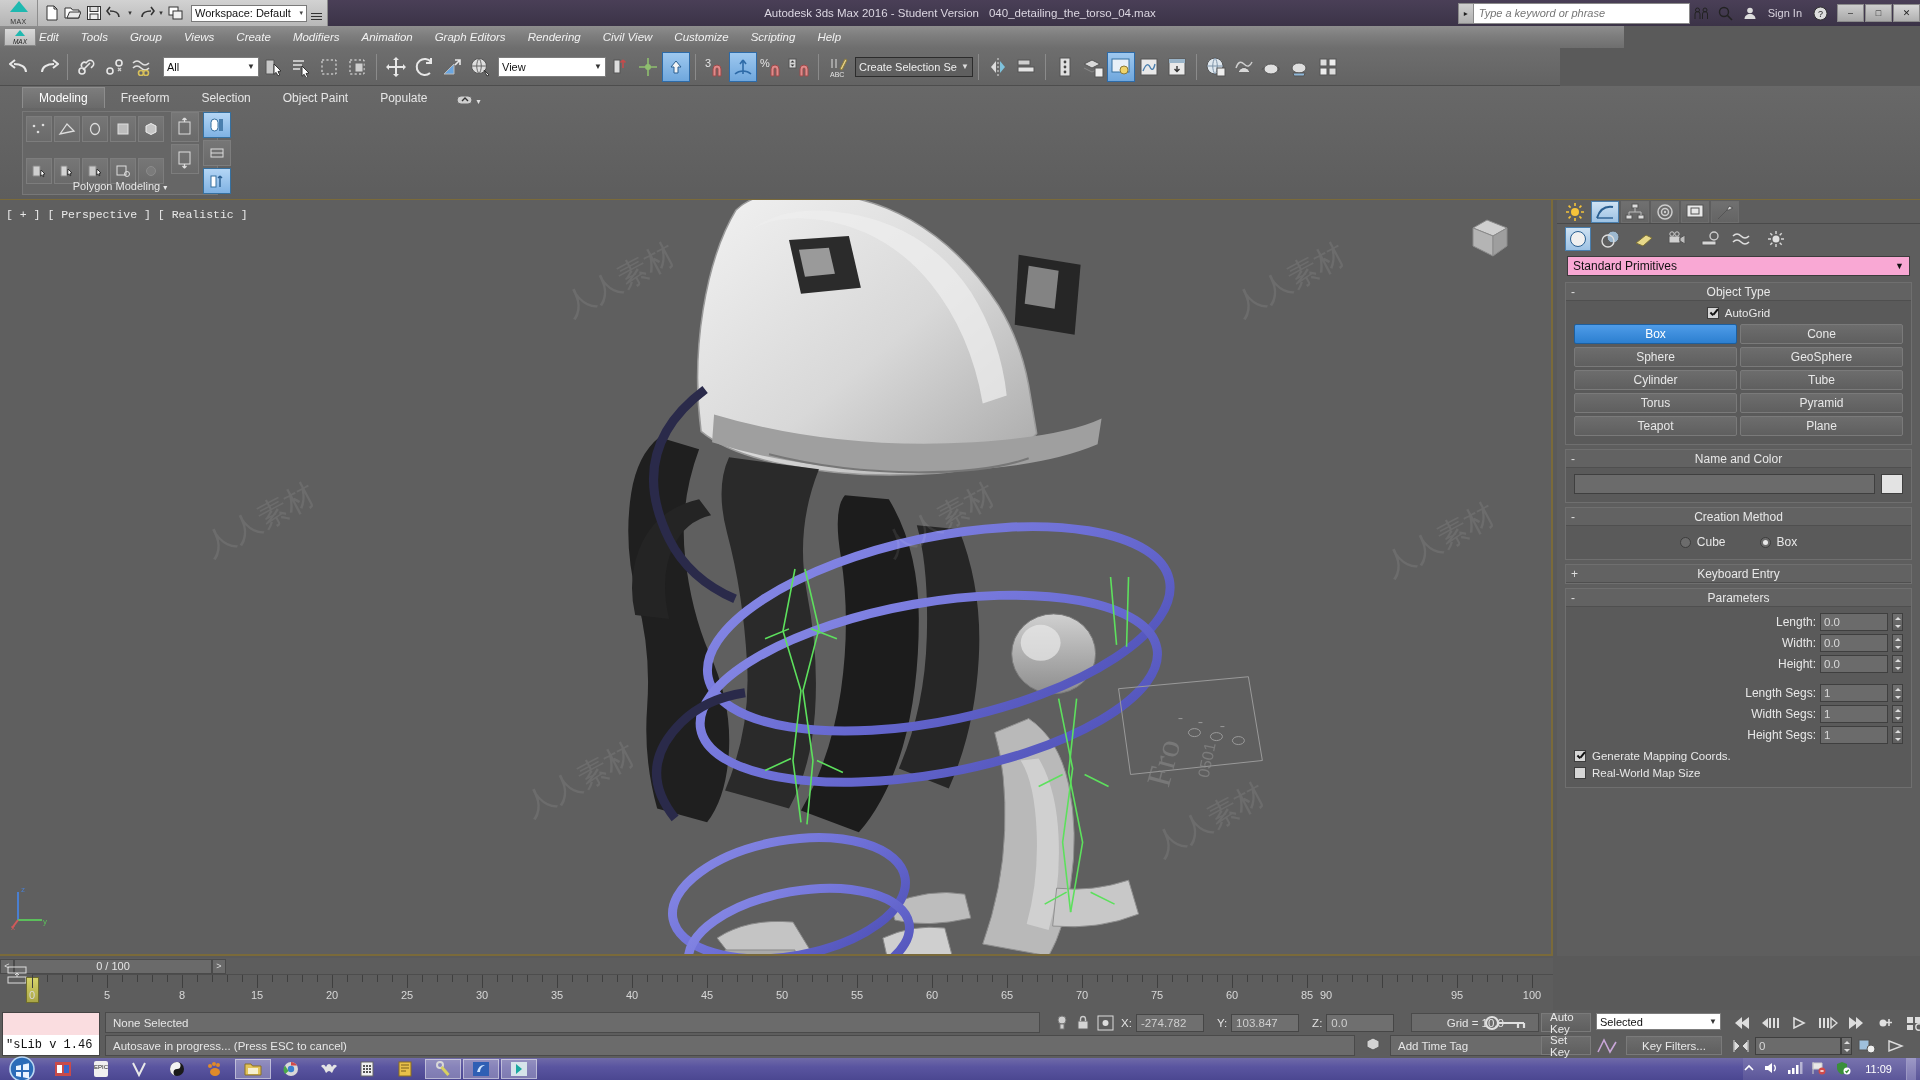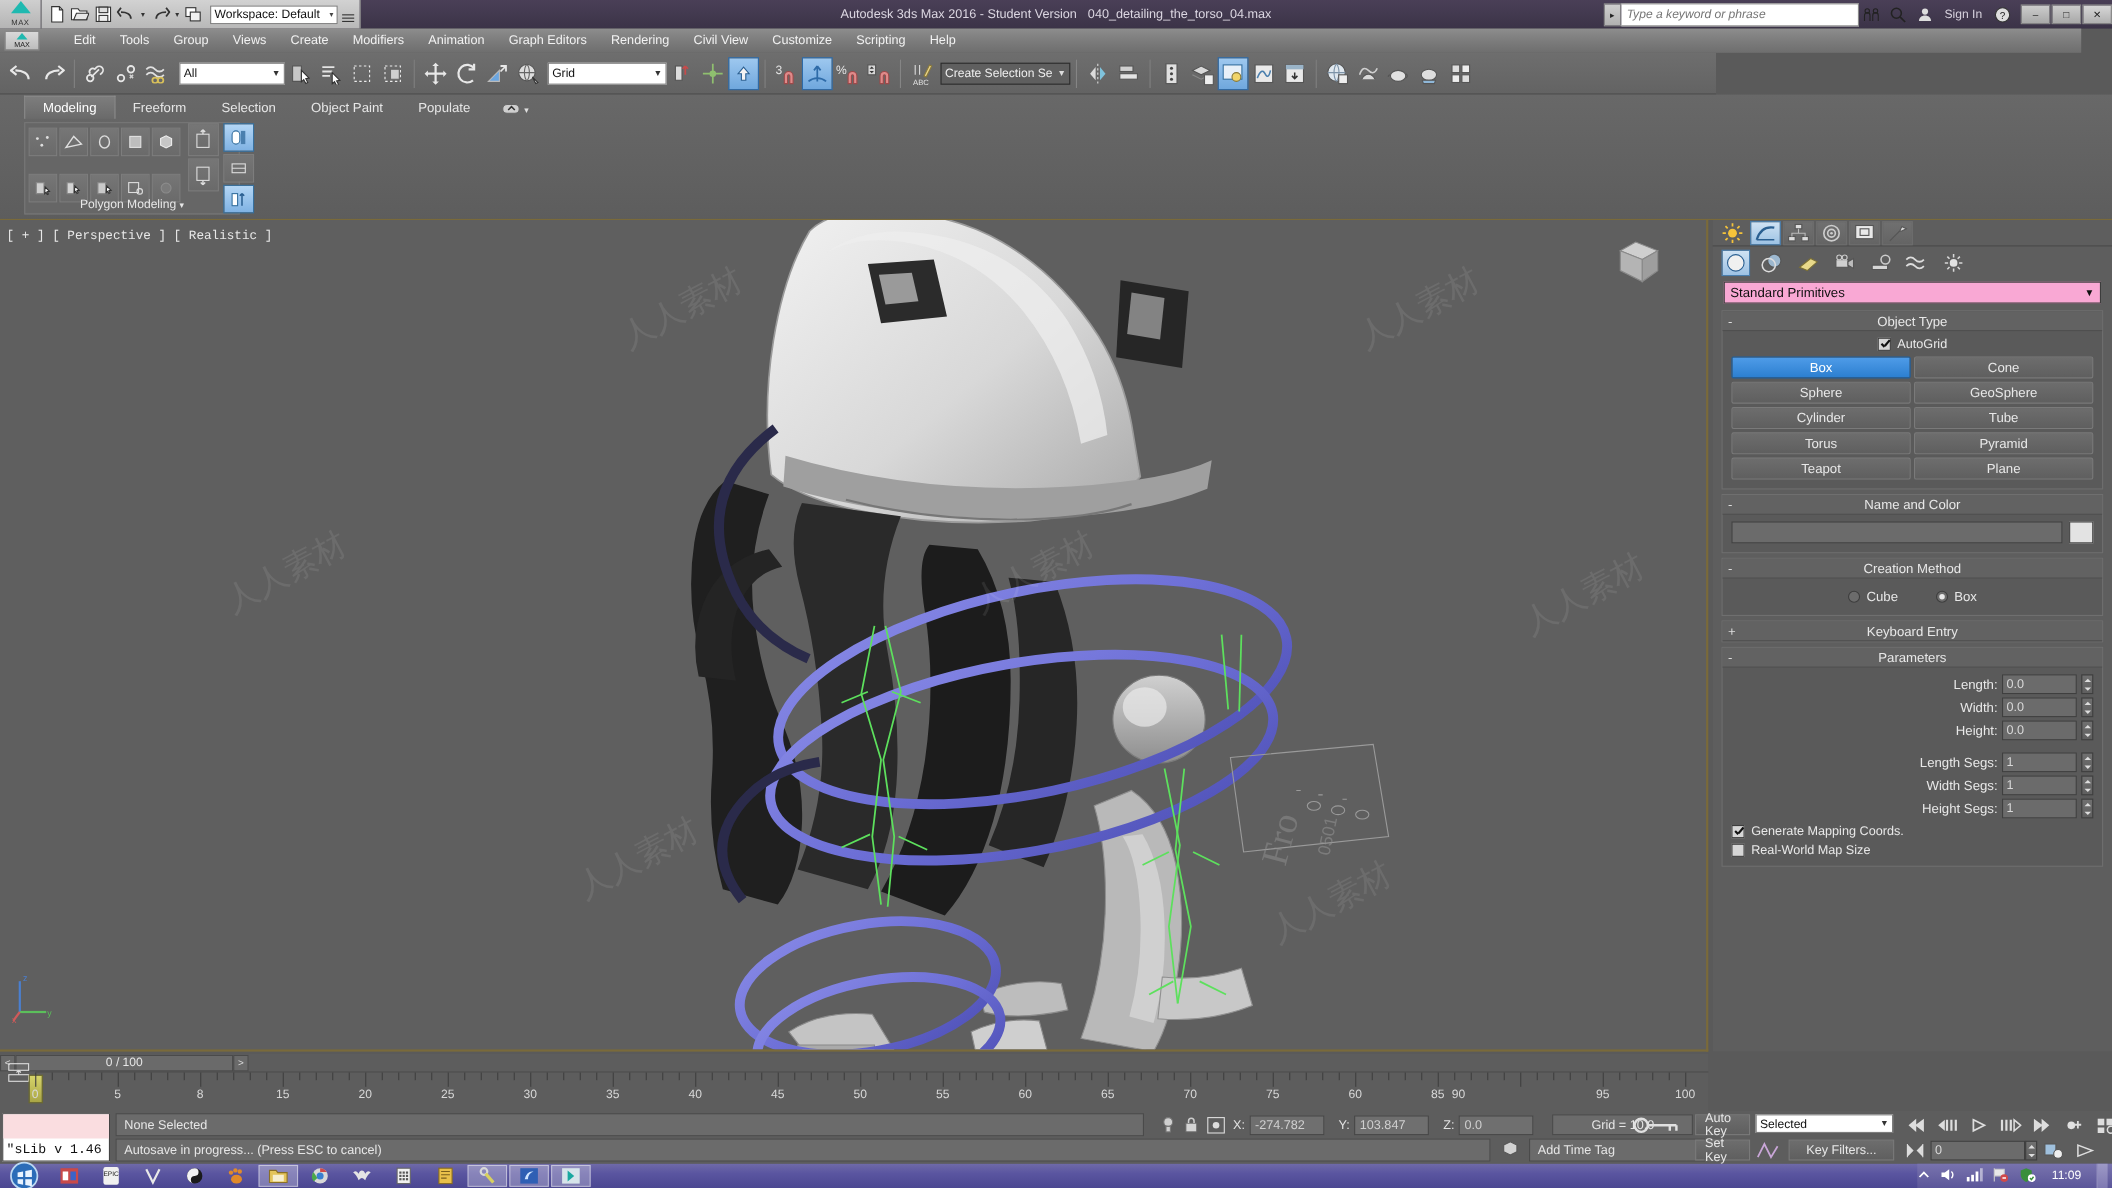--- a/index.html
+++ b/index.html
@@ -66,23 +66,23 @@
                 font-family:"Liberation Sans",sans-serif; background:transparent;}
   .tb-ic { width:24px;height:22px; display:flex;align-items:center;justify-content:center; }
   .signin { color:#d8d3de; font-size:11px; padding:0 6px; white-space:nowrap; }
   .wbtns { display:flex; margin-left:4px; }
   .wbtn { width:27px;height:18px; background:linear-gradient(180deg,#cdcdcd,#a8a8a8); border:1px solid #8a8a8a;
           display:flex;align-items:center;justify-content:center; font-size:9px;color:#222; margin-left:1px;}
   .wbtn.close { background:linear-gradient(180deg,#d8d8d8,#b0b0b0); }
 
   
   .menubar {
-    position:absolute; left:0; top:26px; width:1892px; height:22px;
+    position:absolute; left:0; top:26px; width:1624px; height:22px;
     background:linear-gradient(180deg,#8d8d8d 0%, #7c7c7c 50%, #6e6e6e 100%);
-    display:flex; align-items:center; padding-left:56px;
+    display:flex; align-items:center; padding-left:28px;font-style:italic;
   }
   .menubar .mi { color:#f2f2f2; font-size:11.5px; padding:0 11px; line-height:22px; white-space:nowrap; }
   .menu-maxicon { position:absolute; left:4px; top:2px; width:32px;height:18px;
      background:linear-gradient(180deg,#d9d9d9,#bcbcbc); border:1px solid #888;
      display:flex;flex-direction:column;align-items:center;justify-content:flex-end;}
   .menu-maxicon .g {width:0;height:0;border-left:5px solid transparent;border-right:5px solid transparent;border-bottom:6px solid #1fb9b0;position:absolute;top:1px;}
   .menu-maxicon .t {font-size:6.5px;color:#222;line-height:7px;}
 
   
   .maintoolbar {
@@ -425,21 +425,21 @@
         </svg>
     </div>
     <div class="tbtn">
       <svg width="22" height="22" viewBox="0 0 22 22">
           <circle cx="10" cy="10" r="7.5" fill="#ddd" stroke="#555"></circle>
           <path d="M2.5 10h15M10 2.5c3 3 3 12 0 15M10 2.5c-3 3-3 12 0 15" fill="none" stroke="#666"></path>
           <path d="M15 14l5 5-2 1-3-6z" fill="#fff" stroke="#333"></path>
         </svg>
     </div>
     <div class="combo" style="width:108px;margin-left:4px;">
-      <span class="cv">Grid</span>
+      <span class="cv">View</span>
       <span class="ca">▼</span>
     </div>
     <div class="tbtn">
       <svg width="22" height="22" viewBox="0 0 22 22">
           <rect x="5" y="4" width="6" height="13" fill="#dcdcdc" stroke="#555"></rect>
           <path d="M14 4v8M14 4l-2.5 2.5M14 4l2.5 2.5" stroke="#c64b4b" stroke-width="1.6" fill="none"></path>
         </svg>
     </div>
     <div class="tbtn">
       <svg width="22" height="22" viewBox="0 0 22 22">

